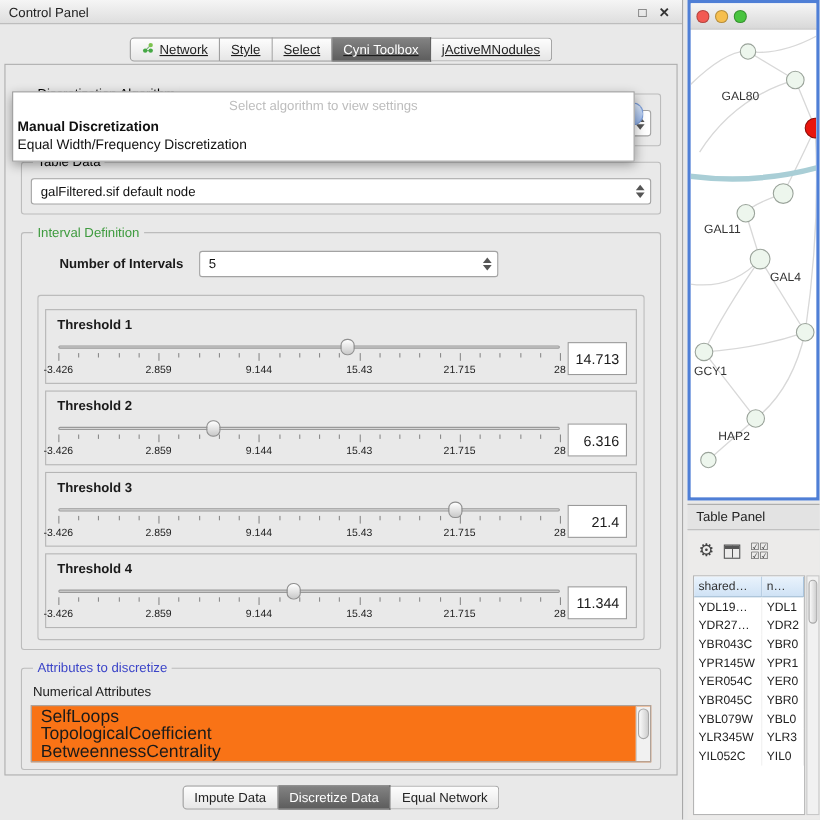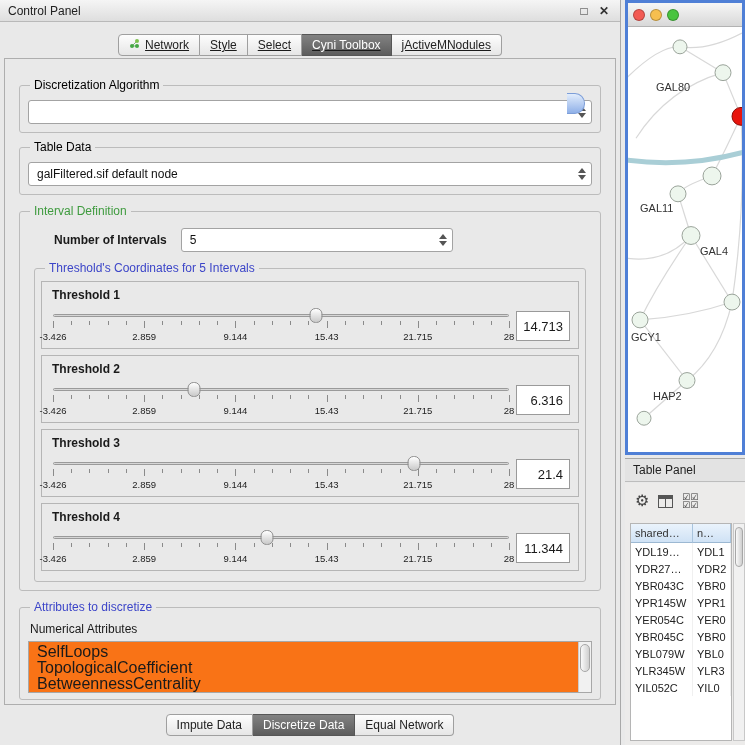--- a/index.html
+++ b/index.html
@@ -167,20 +167,27 @@
       <div class="combo">
         <span class="stepper">
             <i class="up"></i>
             <i class="dn"></i>
           </span>
       </div>
     </div>
 
     <div class="combo-frag"></div>
 
+    <div class="algo-popup">
+      <div class="ph">Select algorithm to view settings</div>
+      <div id="algo-options">
+          <div class="opt bold">Manual Discretization</div>
+          <div class="opt">Equal Width/Frequency Discretization</div>
+        </div>
+    </div>
 
     <div class="groupbox">
       <span class="gtitle dark">Table Data</span>
       <div class="combo">
         <span>galFiltered.sif default node</span>
         <span class="stepper">
             <i class="up"></i>
             <i class="dn"></i>
           </span>
       </div>
@@ -194,21 +201,20 @@
         <div class="combo">
           <span>5</span>
           <span class="stepper">
               <i class="up"></i>
               <i class="dn"></i>
             </span>
         </div>
       </div>
 
       <div class="groupbox thresholds-group">
-        <span class="gtitle blue">Threshold's Coordinates for 5 Intervals</span>
 
         <div class="threshold-box">
           <div class="th-label">Threshold 1</div>
           <div class="th-row">
             <div class="slider">
               <div class="track"></div>
               <div class="thumb" style="left: 57.7197%;"></div>
               <div class="ticks">
                   <span class="major" style="left: 0%;"></span>
                   <span style="left: 4%;"></span>

